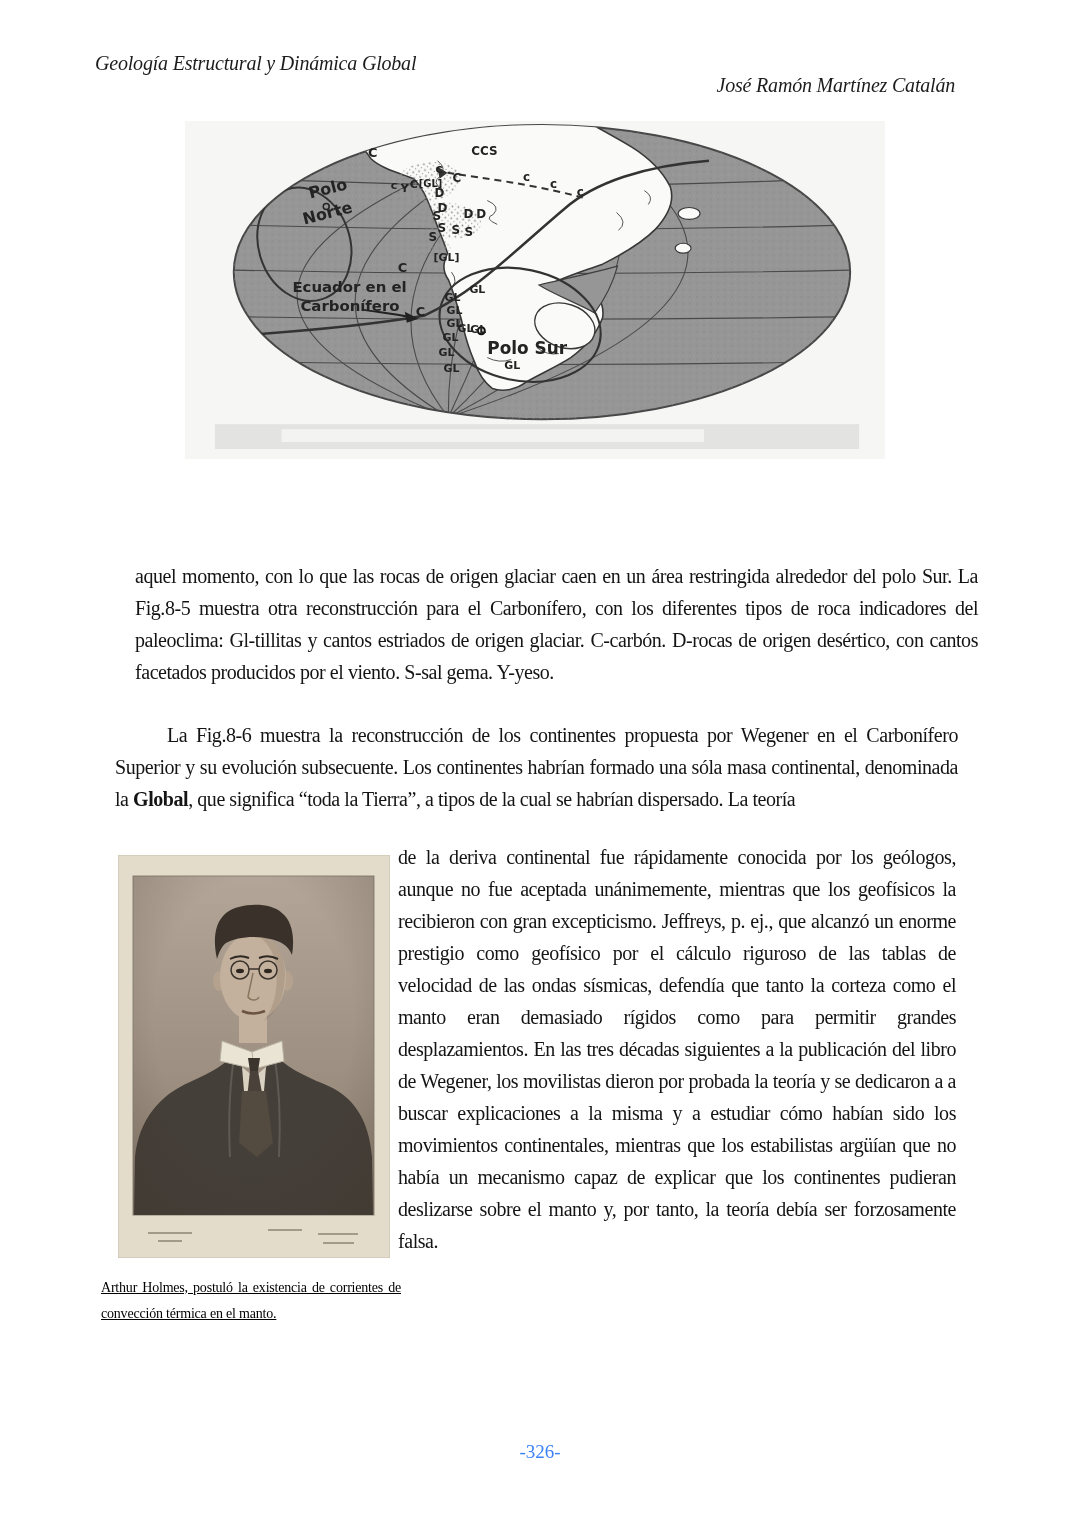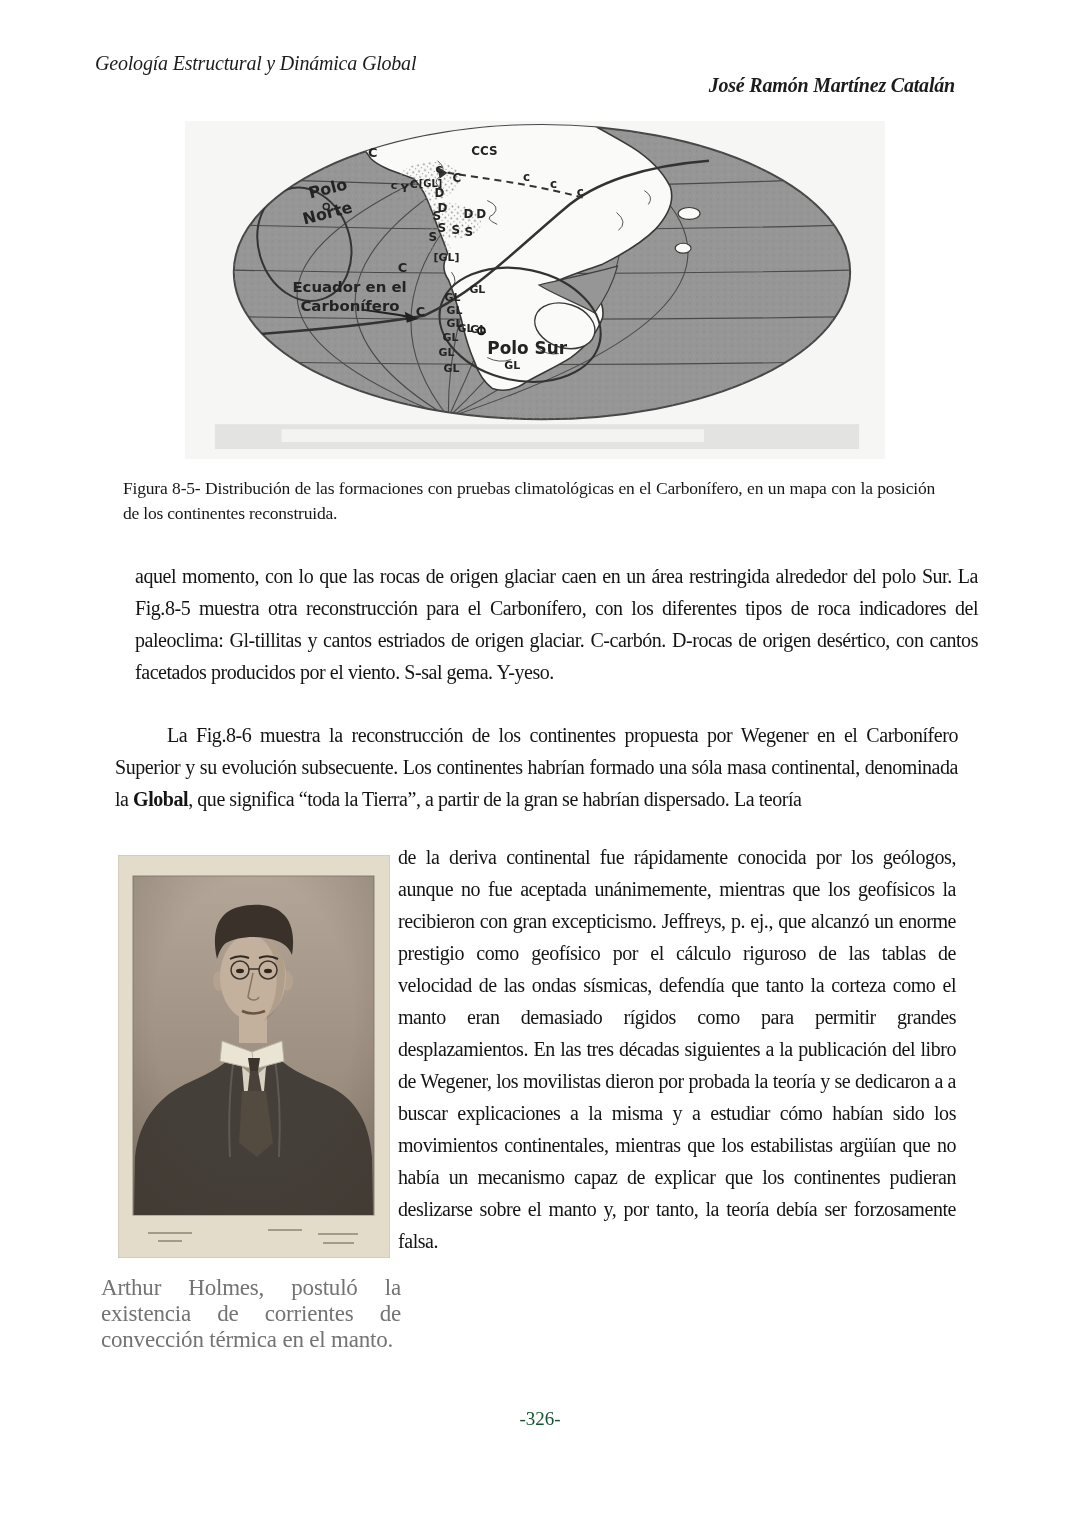--- a/index.html
+++ b/index.html
@@ -1,33 +1,33 @@
 <!DOCTYPE html>
 <html><head>
 <meta charset="utf-8">
 <style>
   html,body{margin:0;padding:0;background:#ffffff;}
   .page{position:relative;width:1080px;height:1528px;background:#ffffff;overflow:hidden;
         font-family:"Liberation Serif","DejaVu Serif",serif;color:#141414;}
   .running{position:absolute;font-style:italic;font-size:20px;letter-spacing:-0.2px;color:#1c1c1c;}
   .running-left{left:95px;top:52px;}
-  .running-right{right:125px;top:74px;font-weight:bold;}
+  .running-right{right:125px;top:74px;}
   .map-figure{position:absolute;left:185px;top:121px;width:700px;height:338px;margin:0;background:#f6f6f5;}
   .fig-caption{position:absolute;left:123px;top:476px;width:812px;font-size:17.5px;line-height:25px;
                letter-spacing:-0.2px;text-align:justify;color:#181818;}
   .body-par{position:absolute;margin:0;font-size:20px;line-height:32px;letter-spacing:-0.45px;
             text-align:justify;color:#141414;}
   .p1{left:115px;top:560px;width:843px;margin-left:20px;}
   .p2{left:115px;top:719px;width:843px;text-indent:52px;}
   .p2cont{left:398px;top:841px;width:558px;}
   .p3{left:398px;top:1278px;width:558px;text-indent:54px;}
   .photo{position:absolute;left:118px;top:855px;width:272px;height:403px;}
-  .photo-caption{position:absolute;left:101px;top:1275px;width:300px;font-size:23px;line-height:26px;
-                 letter-spacing:-0.2px;text-align:justify;color:#737373;}
-  .page-number{position:absolute;left:0;top:1408px;width:1080px;text-align:center;font-size:19px;color:#14532d;}
+  .photo-caption{position:absolute;left:101px;top:1275px;width:300px;font-size:14px;line-height:26px;
+                 letter-spacing:-0.2px;text-align:justify;color:#000000;text-decoration:underline;}
+  .page-number{position:absolute;left:0;top:1441px;width:1080px;text-align:center;font-size:19px;color:#3b82f6;}
   .map-label{font-family:"DejaVu Sans","Liberation Sans",sans-serif;font-weight:700;fill:#232323;}
   .graticule{stroke:#4a4a4a;stroke-width:1.1;fill:none;}
   .boldline{stroke:#333333;fill:none;}
   .coast-detail{stroke:#555555;stroke-width:1;fill:none;}
 </style>
 </head>
 <body>
 
 <div class="page">
 
@@ -154,25 +154,24 @@
           <text x="257" y="221" font-size="11" class="map-label">GL</text>
           <text x="253" y="236" font-size="11" class="map-label">GL</text>
           <text x="258" y="252" font-size="11" class="map-label">GL</text>
           <text x="272" y="212" font-size="11" class="map-label">GL</text>
           <text x="285" y="213" font-size="11" class="map-label">GL</text>
           <text x="319" y="249" font-size="11" class="map-label">GL</text>
         </g>
     </svg>
   </figure>
 
-  <div class="fig-caption">Figura 8-5- Distribución de las formaciones con pruebas climatológicas en el Carbonífero, en un mapa con la posición de los continentes reconstruida.</div>
 
   <p class="body-par p1">aquel momento, con lo que las rocas de origen glaciar caen en un área restringida alrededor del polo Sur. La Fig.8-5 muestra otra reconstrucción para el Carbonífero, con los diferentes tipos de roca indicadores del paleoclima: Gl-tillitas y cantos estriados de origen glaciar. C-carbón. D-rocas de origen desértico, con cantos facetados producidos por el viento. S-sal gema. Y-yeso.</p>
 
-  <p class="body-par p2"><span>La Fig.8-6 muestra la reconstrucción de los continentes propuesta por Wegener en el Carbonífero Superior y su evolución subsecuente. Los continentes habrían formado una sóla masa continental, denominada la </span><b>Global</b><span>, que significa “toda la Tierra”, a partir de la gran se habrían dispersado. La teoría</span></p>
+  <p class="body-par p2"><span>La Fig.8-6 muestra la reconstrucción de los continentes propuesta por Wegener en el Carbonífero Superior y su evolución subsecuente. Los continentes habrían formado una sóla masa continental, denominada la </span><b>Global</b><span>, que significa “toda la Tierra”, a tipos de la cual se habrían dispersado. La teoría</span></p>
 
   <div class="photo">
     <svg width="272" height="403" viewBox="0 0 272 403">
       <defs>
         <linearGradient id="pbg" x1="0" y1="0" x2="0" y2="1">
           <stop offset="0" stop-color="#b3a698"></stop>
           <stop offset="1" stop-color="#8d8071"></stop>
         </linearGradient>
         <radialGradient id="vign" cx="0.5" cy="0.42" r="0.75">
           <stop offset="0.55" stop-color="rgba(60,50,40,0)"></stop>

